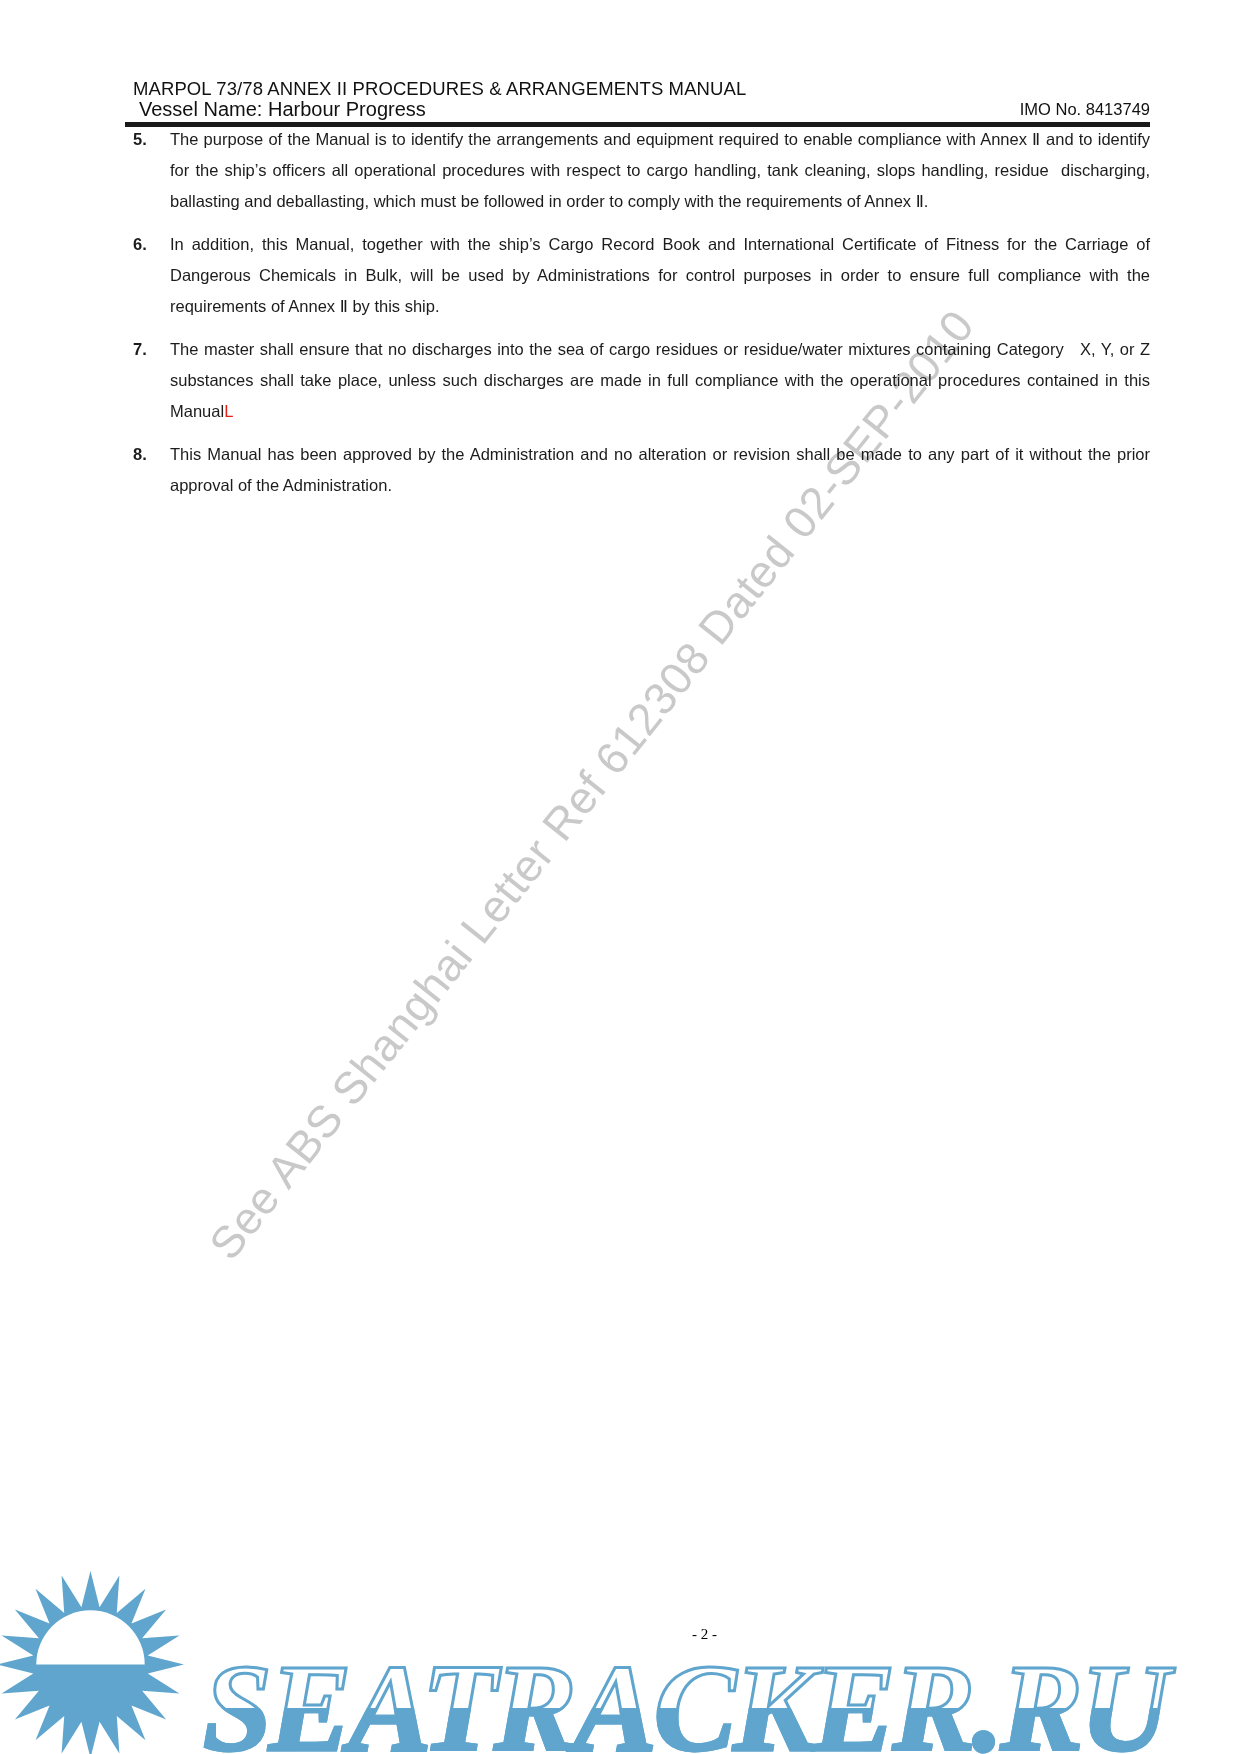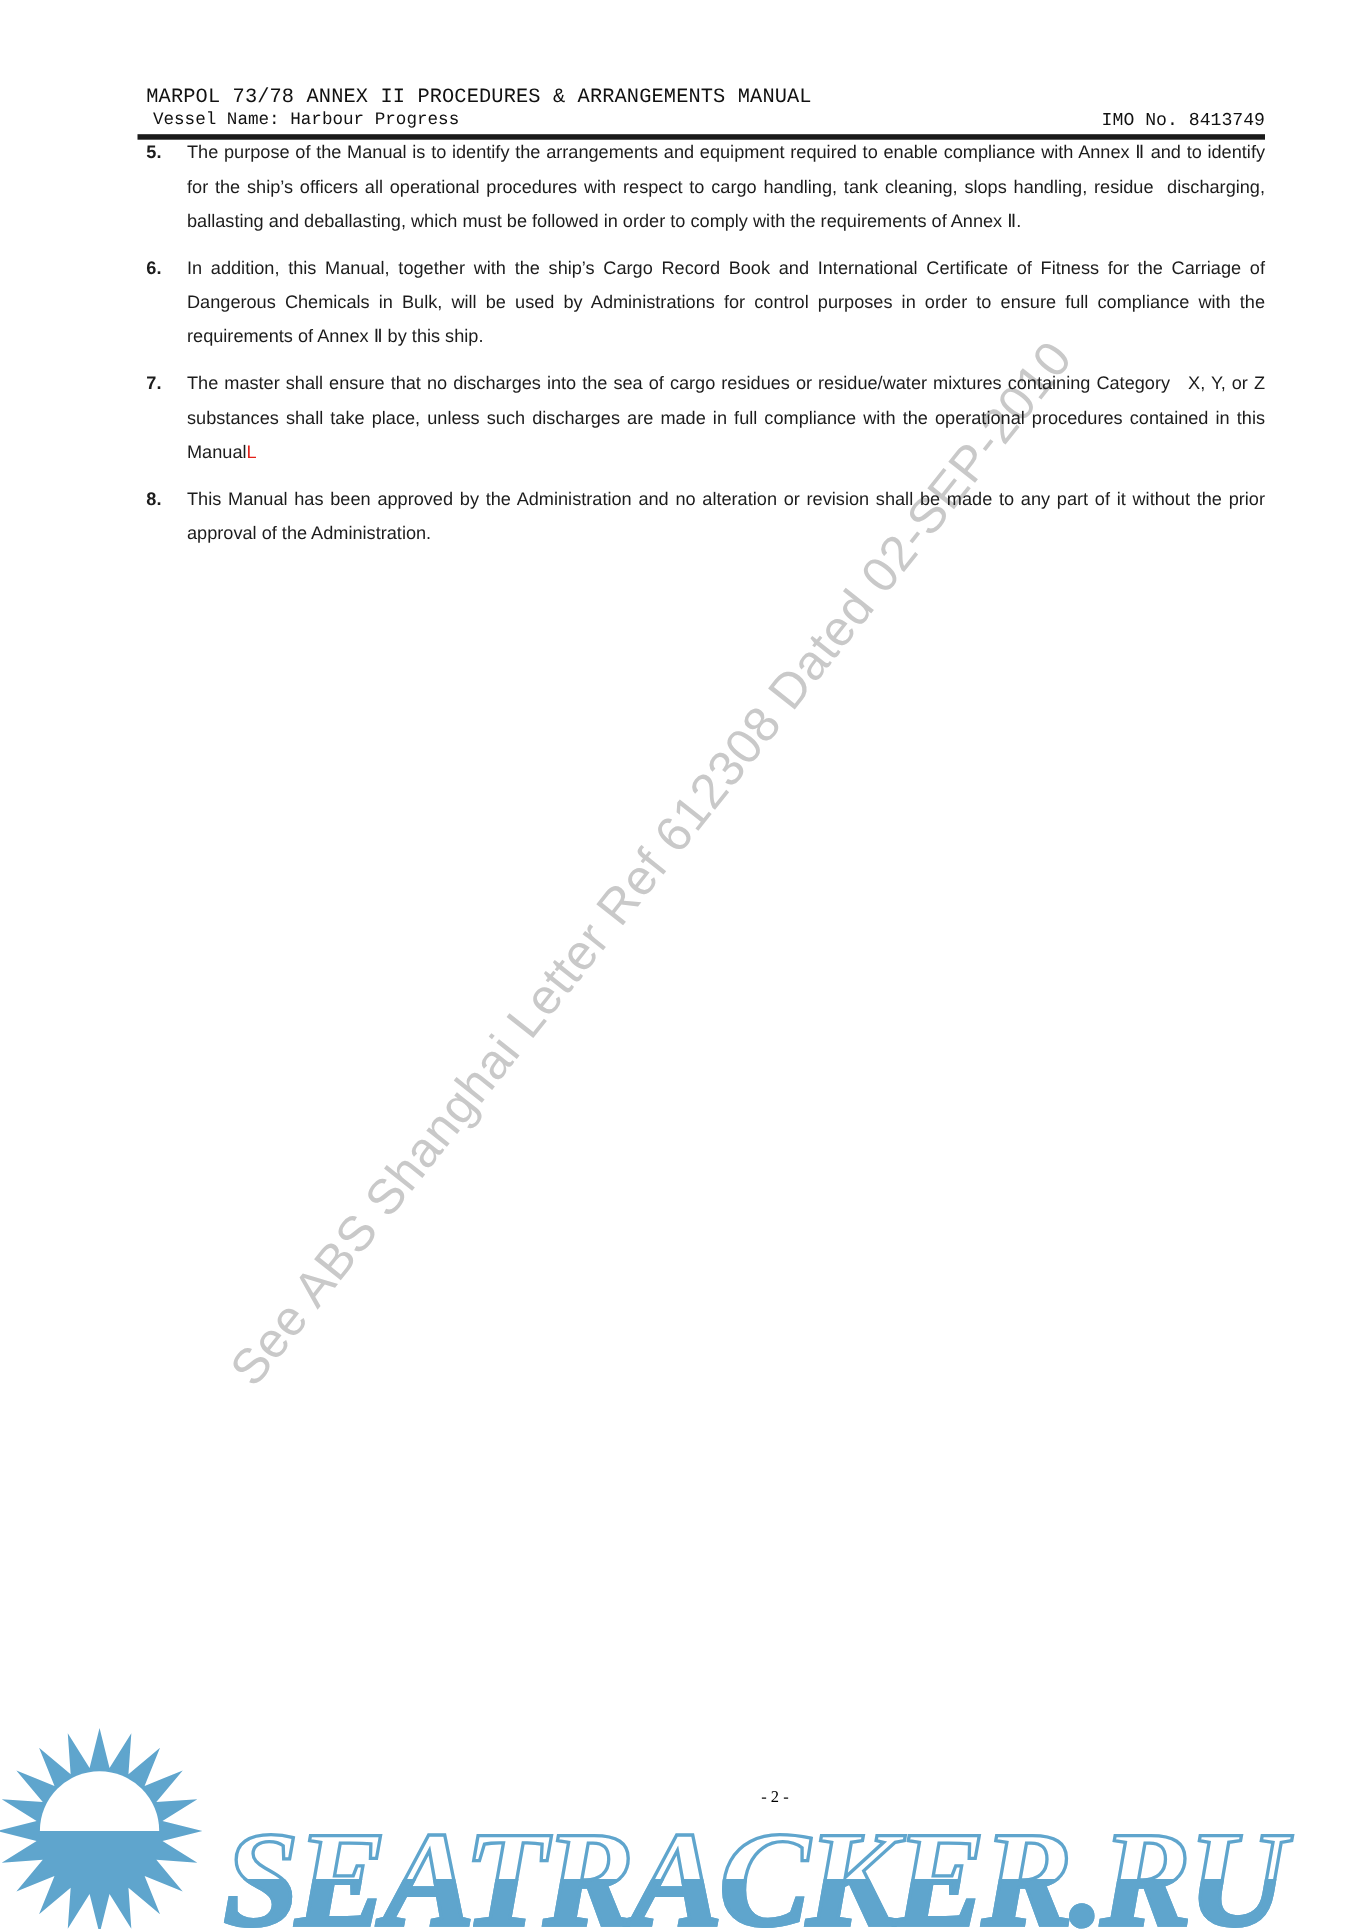--- a/index.html
+++ b/index.html
@@ -8,28 +8,28 @@
     width:1240px;height:1754px;
     background:#ffffff;
     overflow:hidden;
     font-family:"Liberation Sans","DejaVu Sans",sans-serif;
     color:#1c1c1c;
   }
   
   .header{
     position:absolute;left:125px;top:78px;width:1025px;
     border-bottom:5px solid #1a1a1a;
-    font-family:Liberation Mono, monospace;
+    font-family:Liberation Sans, sans-serif;
     color:#111;
     padding-bottom:3px;
     z-index:1;
   }
   .header .title{font-size:18.5px;line-height:21px;padding-left:8px;letter-spacing:.1px;}
   .header .subrow{display:flex;justify-content:space-between;align-items:flex-end;margin-top:1px;}
-  .header .vessel{font-size:16px;line-height:19px;padding-left:14px;}
+  .header .vessel{font-size:20px;line-height:19px;padding-left:14px;}
   .header .imo{font-size:16.5px;line-height:19px;}
   
   .content{
     position:absolute;left:133px;top:124px;width:1017px;z-index:1;
   }
   .para{
     display:grid;grid-template-columns:37px 1fr;
     font-size:16.5px;line-height:31px;
     margin-bottom:12px;
   }

